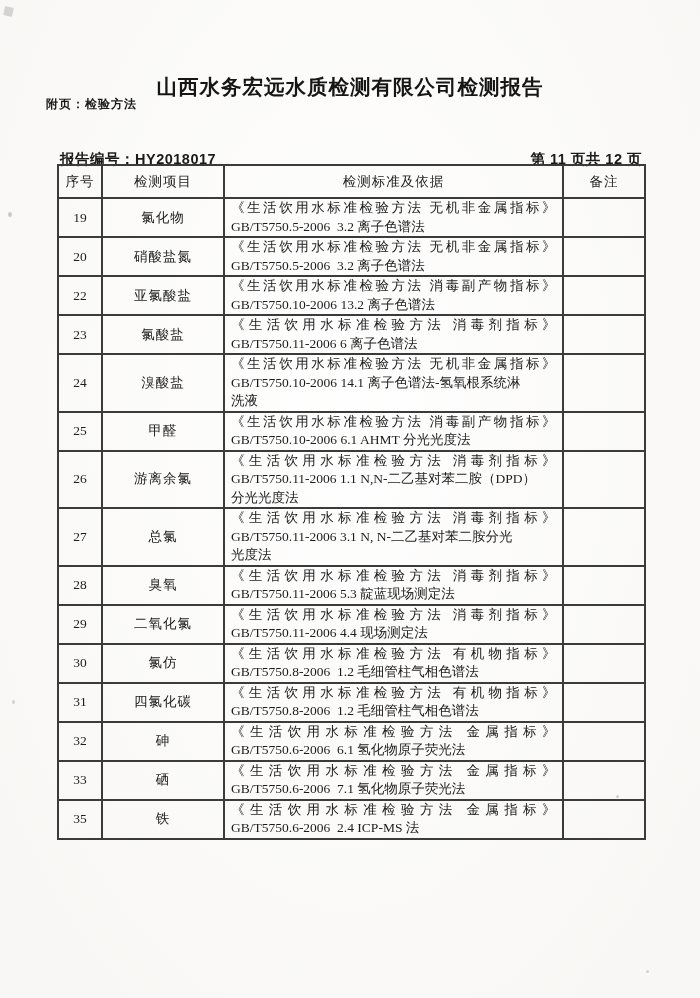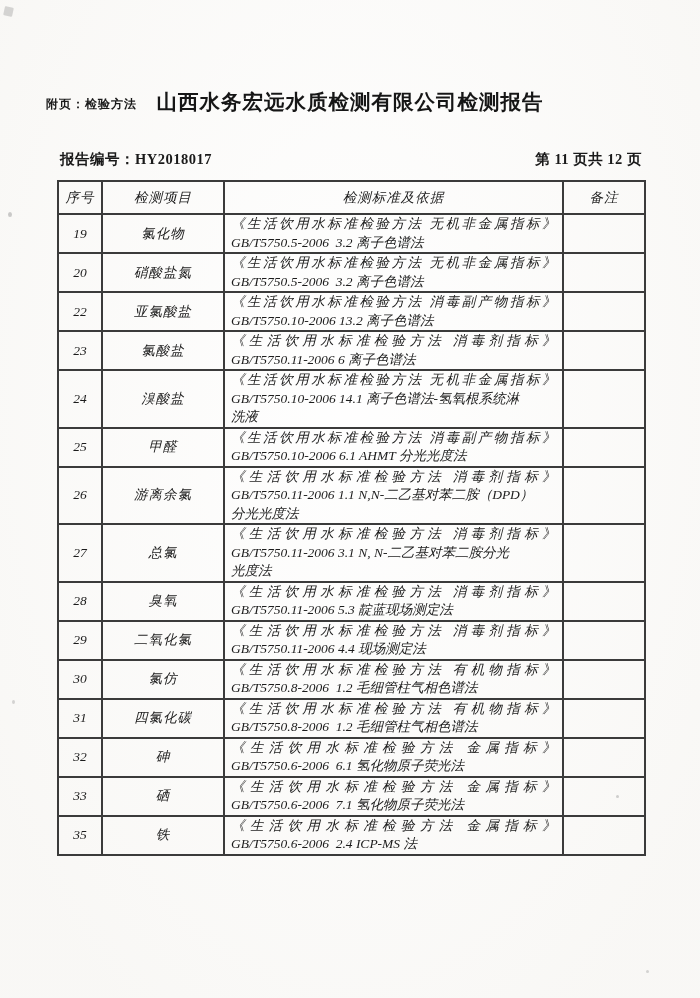--- a/index.html
+++ b/index.html
@@ -24,41 +24,41 @@
     border-radius:1px;
   }
   .speck{position:absolute;background:#9a9a9a;border-radius:50%;}
   .speck.s1{left:8px;top:212px;width:4px;height:5px;opacity:.5;}
   .speck.s2{left:12px;top:700px;width:3px;height:4px;opacity:.4;}
   .speck.s3{left:616px;top:795px;width:3px;height:3px;opacity:.45;}
   .speck.s4{left:646px;top:970px;width:3px;height:3px;opacity:.4;}
 
   .title{
     position:absolute;left:0;right:0;top:72px;
-    margin:16px;text-align:center;
+    margin:1px;text-align:center;
     font-family:"Liberation Sans","DejaVu Sans",sans-serif;
     font-size:20.5px;font-weight:bold;letter-spacing:1px;
     color:#161616;
   }
   .subtitle{
     position:absolute;left:46px;top:96px;
     font-family:"Liberation Sans","DejaVu Sans",sans-serif;
     font-size:12px;font-weight:bold;letter-spacing:1px;
     color:#1a1a1a;
   }
   .meta-row{
     position:absolute;left:60px;right:58px;top:150px;
     display:flex;justify-content:space-between;align-items:baseline;
-    font-family:Liberation Serif, serif;
+    font-family:Liberation Sans, sans-serif;
     font-size:14.5px;font-weight:bold;color:#1a1a1a;
     letter-spacing:.5px;
   }
   table.report{
-    position:absolute;left:57px;top:180px;
-    width:587px;border-collapse:collapse;table-layout:fixed;font-style:italic;
+    position:absolute;left:57px;top:164px;
+    width:587px;border-collapse:collapse;table-layout:fixed;
   }
   table.report th,table.report td{
     border:2px solid #3b3b3b;
     padding:0 6px;
     font-size:13.5px;
     color:#1c1c1c;
     vertical-align:middle;
   }
   table.report th{font-weight:normal;height:31px;text-align:center;letter-spacing:1px;}
   col.c-no{width:44px;}

